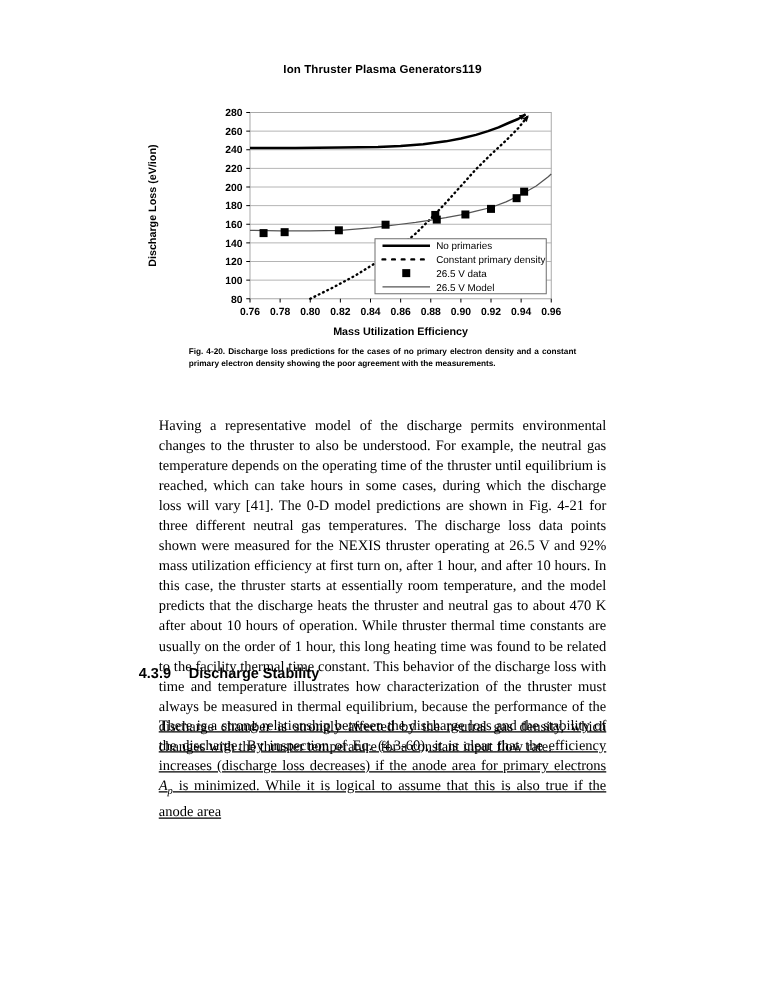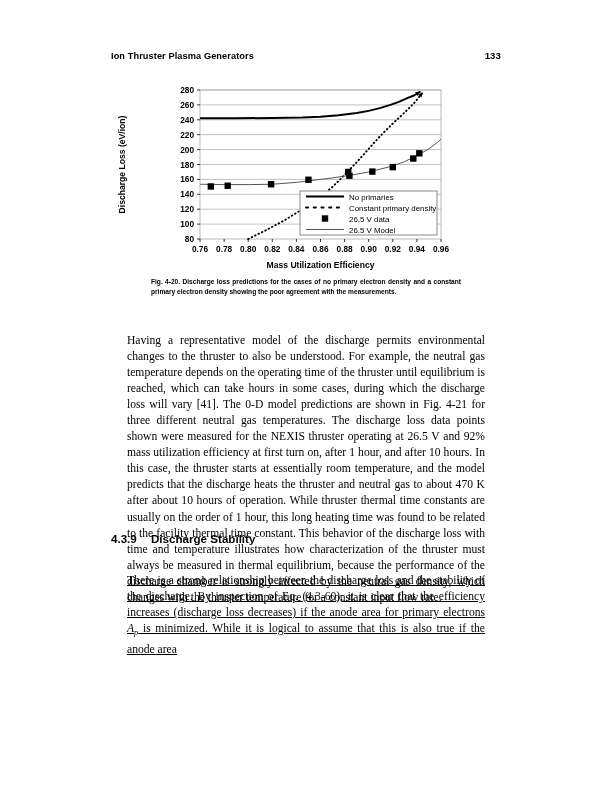--- a/index.html
+++ b/index.html
@@ -9,21 +9,21 @@
     font-family:"Liberation Serif", serif;
     color:#000;
     overflow:hidden;
     position:relative;
   }
   .page { position:relative; width:612px; height:792px; }
 
   
   .runhead {
     position:absolute; left:111px; top:50px; width:390px;
-    display:flex; justify-content:space-between; align-items:baseline;
+    display:flex; justify-content:center; align-items:baseline;
     font-family:"Liberation Sans", sans-serif;
     font-weight:bold; font-size:9.2px; letter-spacing:.1px;
   }
   .runhead .title { }
   .runhead .folio { font-size:9.6px; }
 
   
   .figure { position:absolute; left:111px; top:84px; width:390px; }
   .chartwrap { position:relative; width:390px; height:208px; }
   .chart-svg { display:block; }
@@ -56,21 +56,21 @@
 
   svg text { font-family:"Liberation Sans", sans-serif; }
 </style>
 </head>
 <body>
 
 <div class="page">
 
   <div class="runhead">
     <span class="title">Ion Thruster Plasma Generators</span>
-    <span class="folio">133</span>
+    <span class="folio">119</span>
   </div>
 
   <div class="figure">
     <div class="chartwrap">
       <svg class="chart-svg" id="chart" width="390" height="208" viewBox="0 0 390 208">
           <rect x="89" y="6" width="241" height="149" fill="#ffffff" stroke="#a9a9a9" stroke-width="0.8"></rect>
           <line x1="86" y1="155" x2="89" y2="155" stroke="#000" stroke-width="0.8"></line>
           <text x="83" y="158" text-anchor="end" font-size="8.3" fill="#000" font-weight="bold">80</text>
           <line x1="89" y1="140.1" x2="330" y2="140.1" stroke="#a9a9a9" stroke-width="0.7"></line>
           <line x1="86" y1="140.1" x2="89" y2="140.1" stroke="#000" stroke-width="0.8"></line>

